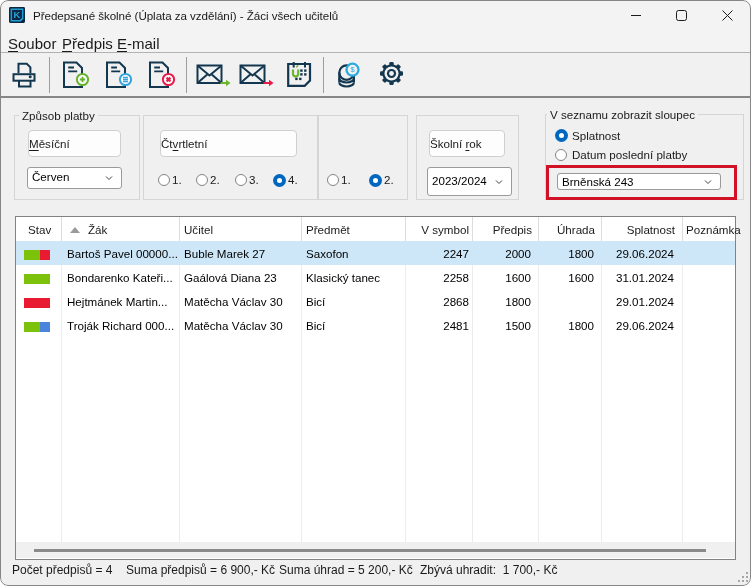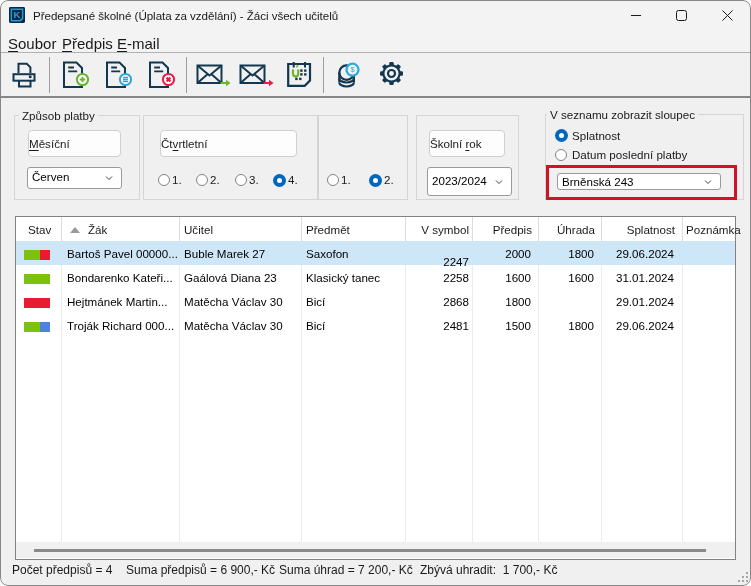--- a/index.html
+++ b/index.html
@@ -246,21 +246,21 @@
     <div class="hcell" style="left:670px;">Poznámka</div>
 
     <div class="row" style="top:24px;background:#cde7f8;">
       <div class="statbar">
           <div style="position:absolute;left:0;width:16px;height:10px;background:#7cc20a;"></div>
           <div style="position:absolute;left:16px;width:10px;height:10px;background:#e81b33;"></div>
         </div>
       <div class="cell" style="left:51px;">Bartoš Pavel 00000...</div>
       <div class="cell" style="left:168px;">Buble Marek 27</div>
       <div class="cell" style="left:290px;">Saxofon</div>
-      <div class="cell num" style="left:389px;width:64px;margin-top:8px;">2247</div>
+      <div class="cell num" style="left:389px;width:64px;">2247</div>
       <div class="cell num" style="left:456px;width:59px;">2000</div>
       <div class="cell num" style="left:522px;width:56px;">1800</div>
       <div class="cell num" style="left:585px;width:73px;">29.06.2024</div>
     </div>
     <div class="row" style="top:48px;">
       <div class="statbar">
           <div style="position:absolute;left:0;width:26px;height:10px;background:#7cc20a;"></div>
         </div>
       <div class="cell" style="left:51px;">Bondarenko Kateři...</div>
       <div class="cell" style="left:168px;">Gaálová Diana 23</div>
@@ -294,21 +294,21 @@
       <div class="cell num" style="left:522px;width:56px;">1800</div>
       <div class="cell num" style="left:585px;width:73px;">29.06.2024</div>
     </div>
     <div class="abs" id="hscroll">
         <div id="hthumb"></div>
       </div>
   </div>
 
   <div class="status" style="left:12px;">Počet předpisů = 4</div>
   <div class="status" style="left:126px;">Suma předpisů = 6 900,- Kč</div>
-  <div class="status" style="left:279px;">Suma úhrad = 7 200,- Kč</div>
+  <div class="status" style="left:279px;">Suma úhrad = 5 200,- Kč</div>
   <div class="status" style="left:420px;">Zbývá uhradit:&nbsp; 1 700,- Kč</div>
 
   <svg class="abs" style="left:737px;top:571px;" width="13" height="13" viewBox="0 0 13 13">
     <g fill="#a6a6a6">
         <rect x="9" y="1" width="2" height="2"></rect>
         <rect x="5" y="5" width="2" height="2"></rect>
         <rect x="9" y="5" width="2" height="2"></rect>
         <rect x="1" y="9" width="2" height="2"></rect>
         <rect x="5" y="9" width="2" height="2"></rect>
         <rect x="9" y="9" width="2" height="2"></rect>

